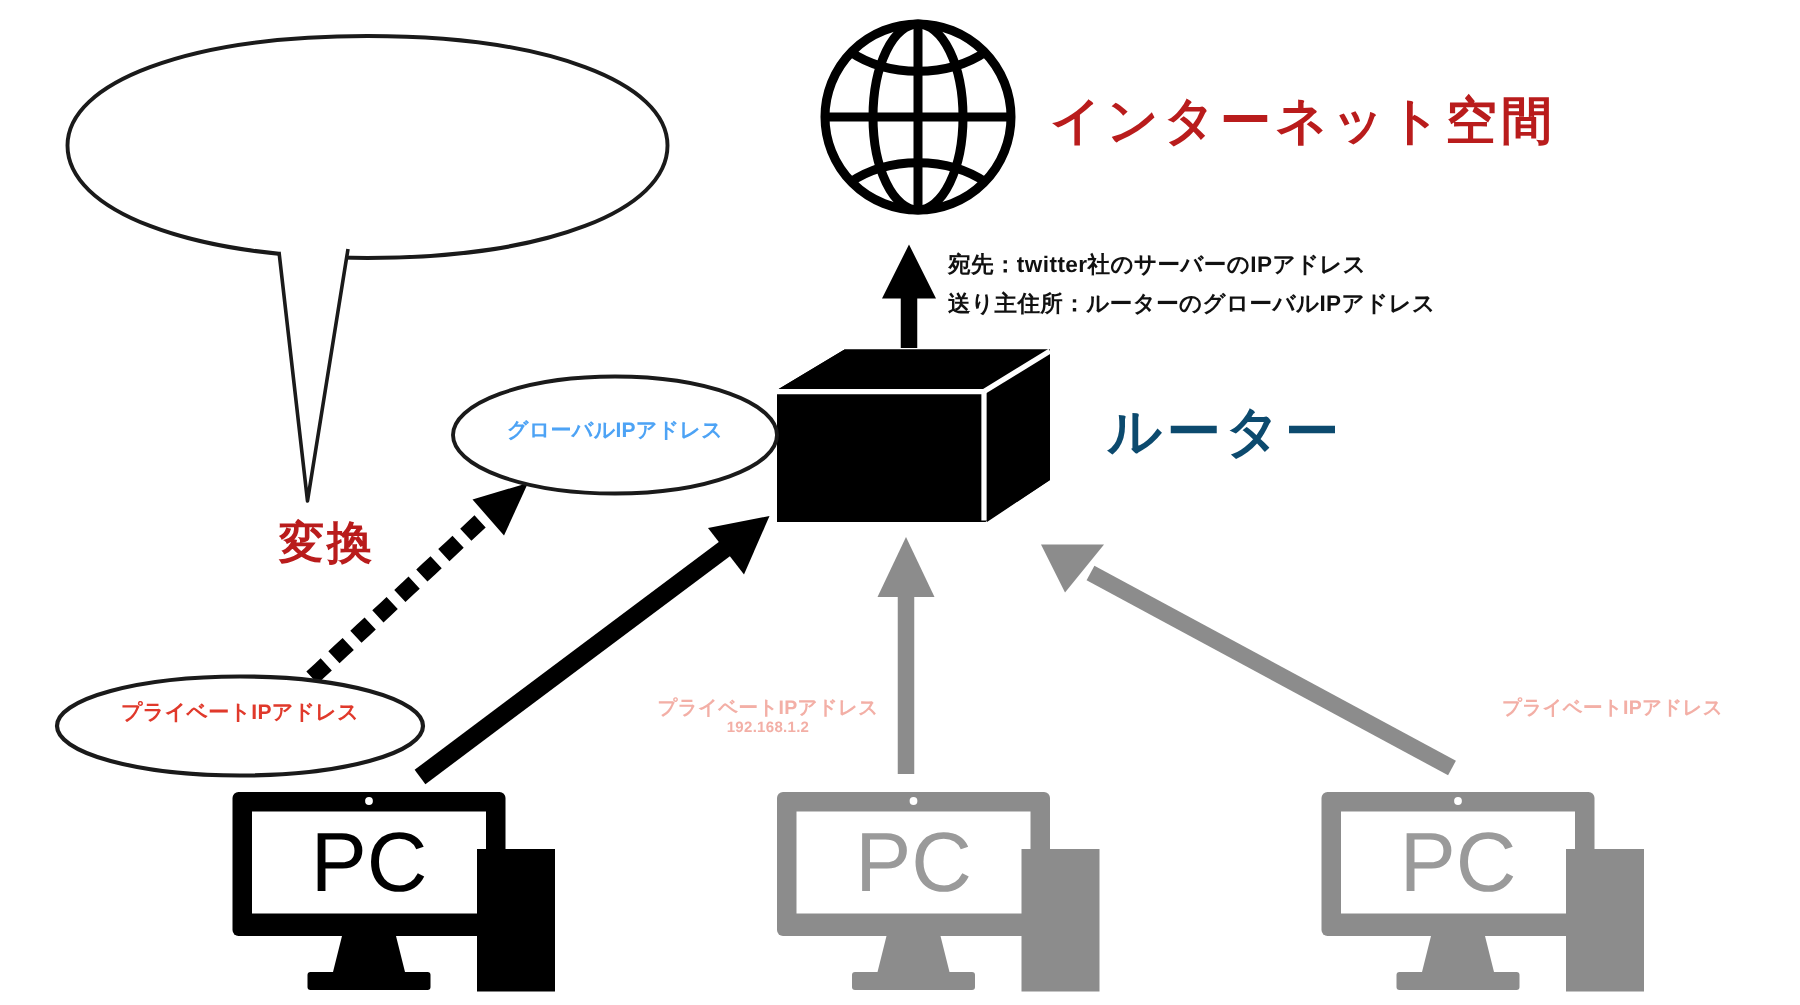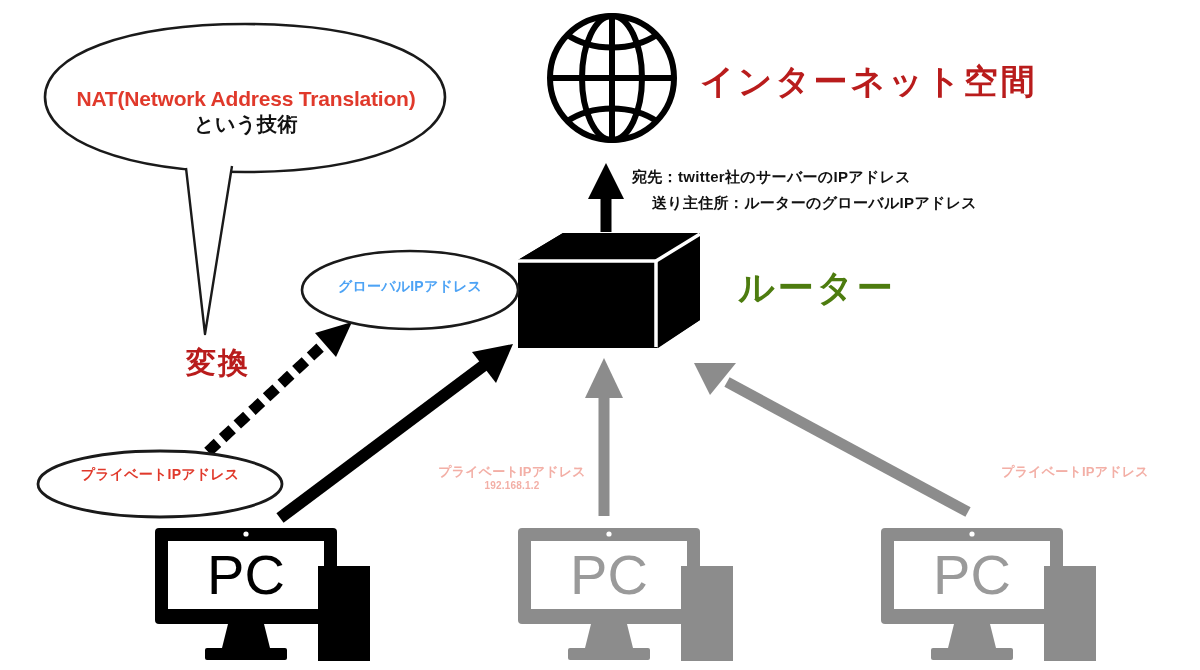--- a/index.html
+++ b/index.html
@@ -51,21 +51,21 @@
   }
   .txt-net {
     font-size: 34px;
     font-weight: bold;
     color: #b91c1c;
     letter-spacing: 3px;
   }
   .txt-router {
     font-size: 36px;
     font-weight: bold;
-    color: #4d7c0f;
+    color: #0c4a6e;
     letter-spacing: 3px;
   }
   .txt-pkt {
     font-size: 15px;
     font-weight: bold;
     color: #111111;
     letter-spacing: 0.3px;
   }
   .txt-global {
     font-size: 14px;
@@ -192,32 +192,28 @@
       <rect x="881" y="528" width="182" height="96" rx="4" fill="#8C8C8C"></rect>
       <rect x="894" y="541" width="156" height="68" fill="#ffffff"></rect>
       <circle cx="972" cy="534" r="2.6" fill="#ffffff"></circle>
       <path d="M 954 624 L 990 624 L 996 648 L 948 648 Z" fill="#8C8C8C"></path>
       <rect x="931" y="648" width="82" height="12" rx="2" fill="#8C8C8C"></rect>
       <rect x="1044" y="566" width="52" height="95" fill="#8C8C8C"></rect>
     </g>
 
   </svg>
 
-  <div class="lbl centerbox" style="left:36px; top:86px; width:420px;">
-    <div class="txt-nat">NAT(Network Address Translation)</div>
-    <div class="txt-tech">という技術</div>
-  </div>
 
   <div class="lbl txt-henkan" style="left:186px; top:344px;">変換</div>
 
   <div class="lbl txt-net" style="left:700px; top:60px;">インターネット空間</div>
 
   <div class="lbl" style="left:632px; top:168px;">
     <div class="txt-pkt">宛先：twitter社のサーバーのIPアドレス</div>
-    <div class="txt-pkt" style="margin-top:7px;margin-left:20px;">送り主住所：ルーターのグローバルIPアドレス</div>
+    <div class="txt-pkt" style="margin-top:7px;">送り主住所：ルーターのグローバルIPアドレス</div>
   </div>
 
   <div class="lbl txt-router" style="left:738px; top:265px;">ルーター</div>
 
   <div class="lbl txt-global" style="left:310px; top:278px; width:200px;">
     <div>グローバルIPアドレス</div>
   </div>
 
   <div class="lbl txt-priv-main" style="left:55px; top:466px; width:210px;">
     <div>プライベートIPアドレス</div>

